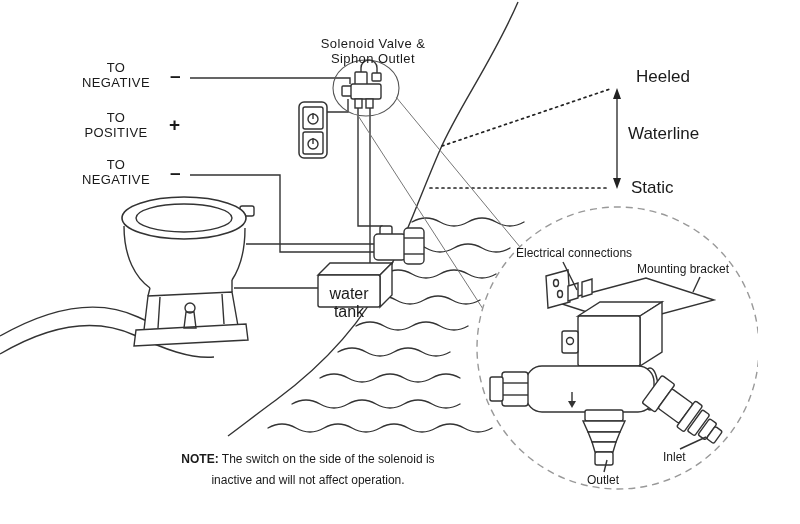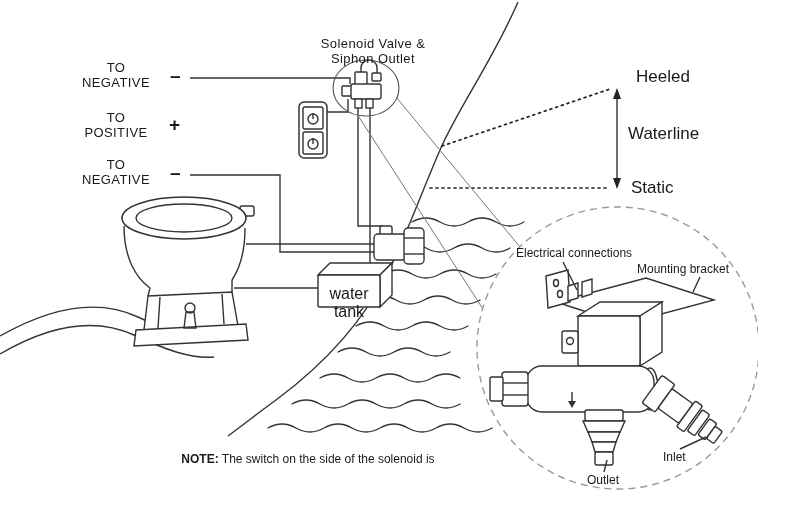--- a/index.html
+++ b/index.html
@@ -197,15 +197,16 @@
 
 
   <div class="lbl fs12" style="left:516px;top:246px">Electrical connections</div>
   <div class="lbl fs12" style="left:637px;top:262px">Mounting bracket</div>
   <div class="lbl fs12" style="left:587px;top:473px">Outlet</div>
   <div class="lbl fs12" style="left:663px;top:450px">Inlet</div>
 
   <div class="lbl c note" style="left:102px;top:449px;width:412px">
     <span class="b">NOTE:</span>
     <span>The switch on the side of the solenoid is</span><br>
+    <span>inactive and will not affect operation.</span>
   </div>
 
 </div>
 
 </body></html>

